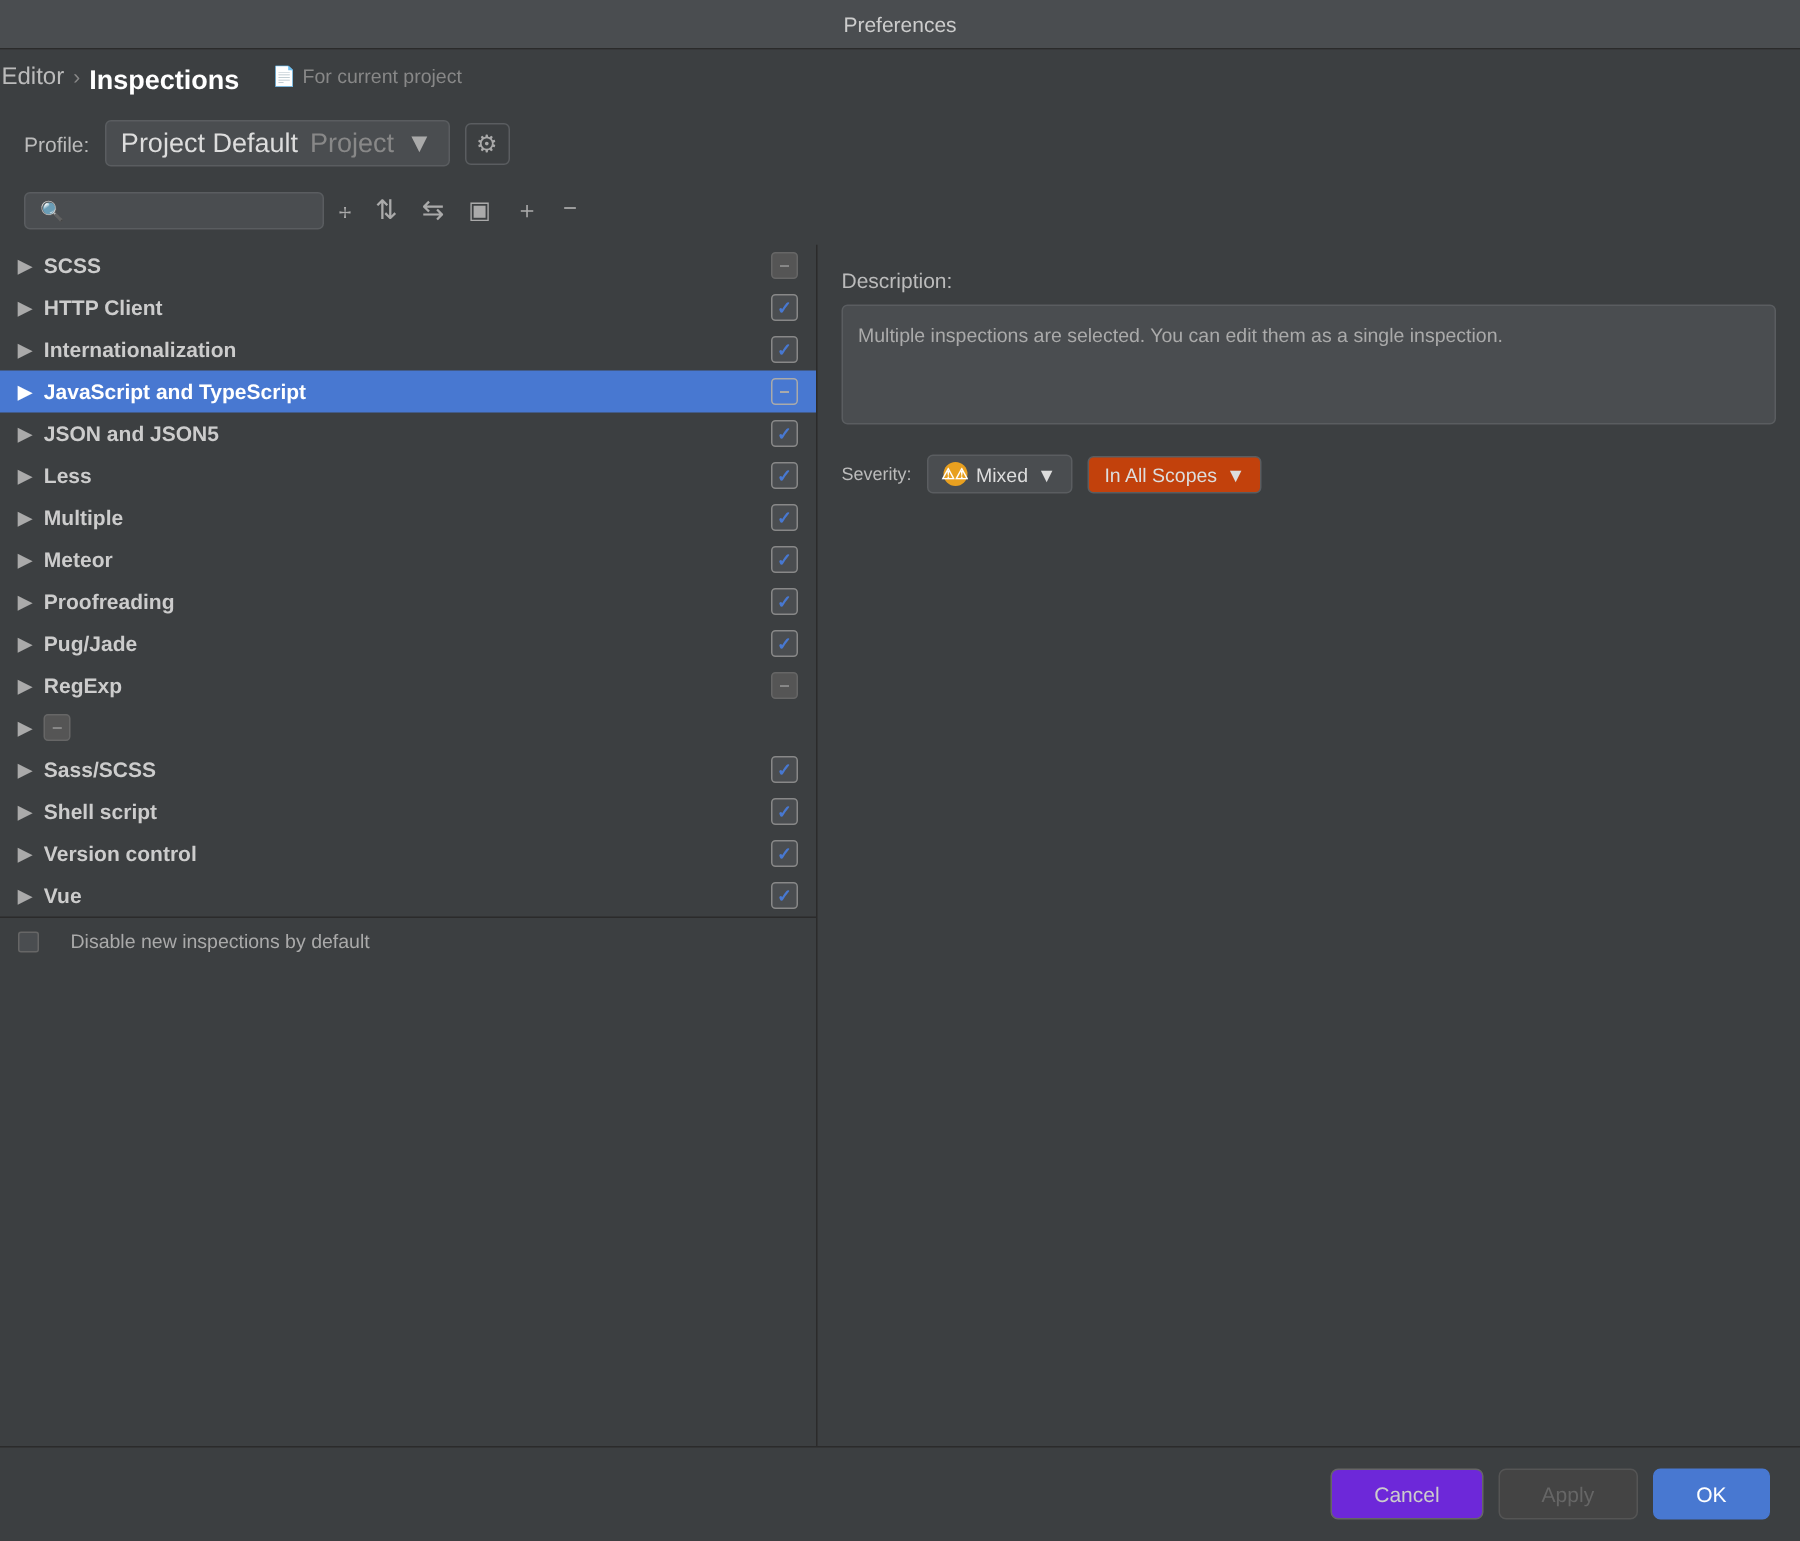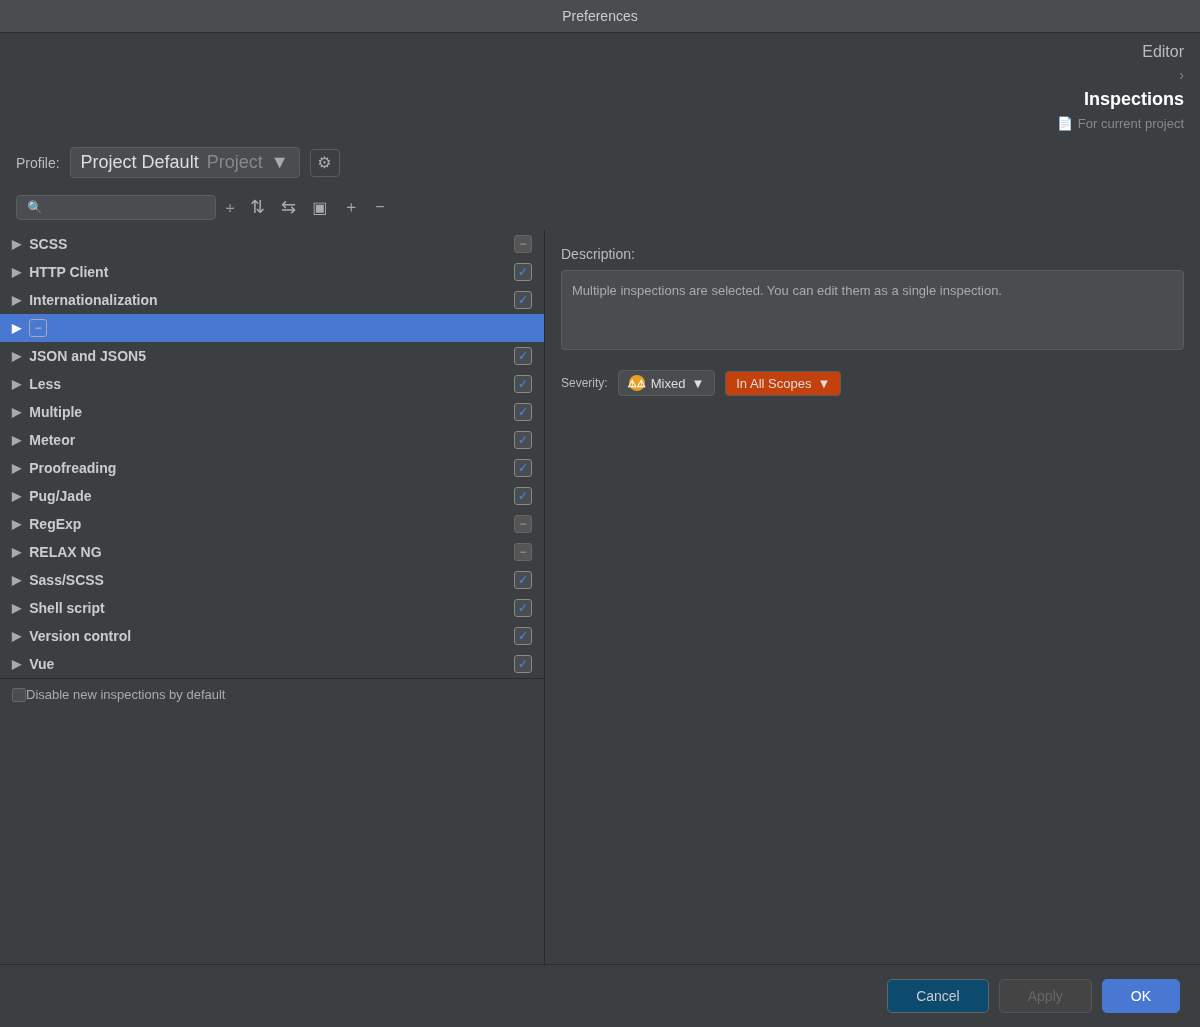--- a/index.html
+++ b/index.html
@@ -16,27 +16,26 @@
     .title-bar {
       background: #4a4d50;
       text-align: center;
       padding: 8px 0;
       font-size: 14px;
       color: #cccccc;
       border-bottom: 1px solid #2b2b2b;
       flex-shrink: 0;
     }
     .breadcrumb-bar {
-      padding: 10px 16px;
-      display: flex;
-      align-items: flex-end;
+      padding: 10px 1px;
+      display: flex;
+      align-items: flex-start;
       gap: 6px;
       font-size: 16px;
       flex-shrink: 0;
-      flex-direction: column;
     }
     .breadcrumb-editor {
       color: #bbbbbb;
       font-weight: 500;
     }
     .breadcrumb-sep {
       color: #888;
       font-size: 14px;
     }
     .breadcrumb-current {
@@ -174,21 +173,21 @@
       flex-shrink: 0;
       color: #ccc;
     }
     .tree-checkbox.checked { color: #4878d1; border-color: #888; }
     .tree-checkbox.mixed { color: #888; border-color: #666; background: #555; }
     .tree-checkbox.selected-mixed { color: #aaa; border-color: #aaa; background: #4878d1; }
     .bottom-check-bar {
       padding: 8px 12px;
       display: flex;
       align-items: center;
-      gap: 0;
+      gap: 21px;
       font-size: 13px;
       color: #aaa;
       border-top: 1px solid #2b2b2b;
       flex-shrink: 0;
     }
     .bottom-checkbox {
       width: 14px;
       height: 14px;
       border: 1px solid #666;
       border-radius: 2px;
@@ -277,21 +276,21 @@
       padding: 14px 20px;
       border-top: 1px solid #2b2b2b;
       flex-shrink: 0;
     }
     .footer-btn {
       padding: 8px 28px;
       border-radius: 5px;
       font-size: 14px;
       cursor: pointer;
       border: 1px solid #666;
-      background: #0c4a6e;
+      background: #6d28d9;
       color: #cccccc;
     }
     .footer-btn.primary {
       background: #4878d1;
       border-color: #4878d1;
       color: #ffffff;
     }
     .footer-btn.disabled {
       color: #666;
       border-color: #555;
@@ -367,20 +366,21 @@
           <span class="tree-label">HTTP Client</span>
           <div class="tree-checkbox checked">✓</div>
         </div>
         <div class="tree-item">
           <span class="tree-arrow">▶</span>
           <span class="tree-label">Internationalization</span>
           <div class="tree-checkbox checked">✓</div>
         </div>
         <div class="tree-item selected">
           <span class="tree-arrow">▶</span>
+          <span class="tree-label">JavaScript and TypeScript</span>
           <div class="tree-checkbox selected-mixed">−</div>
         </div>
         <div class="tree-item">
           <span class="tree-arrow">▶</span>
           <span class="tree-label">JSON and JSON5</span>
           <div class="tree-checkbox checked">✓</div>
         </div>
         <div class="tree-item">
           <span class="tree-arrow">▶</span>
           <span class="tree-label">Less</span>
@@ -406,21 +406,20 @@
           <span class="tree-label">Pug/Jade</span>
           <div class="tree-checkbox checked">✓</div>
         </div>
         <div class="tree-item">
           <span class="tree-arrow">▶</span>
           <span class="tree-label">RegExp</span>
           <div class="tree-checkbox mixed">−</div>
         </div>
         <div class="tree-item">
           <span class="tree-arrow">▶</span>
-          <span class="tree-label">RELAX NG</span>
           <div class="tree-checkbox mixed">−</div>
         </div>
         <div class="tree-item">
           <span class="tree-arrow">▶</span>
           <span class="tree-label">Sass/SCSS</span>
           <div class="tree-checkbox checked">✓</div>
         </div>
         <div class="tree-item">
           <span class="tree-arrow">▶</span>
           <span class="tree-label">Shell script</span>

